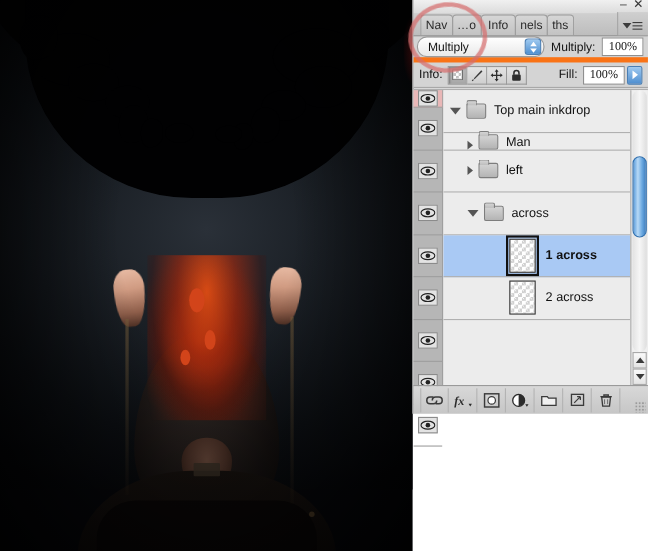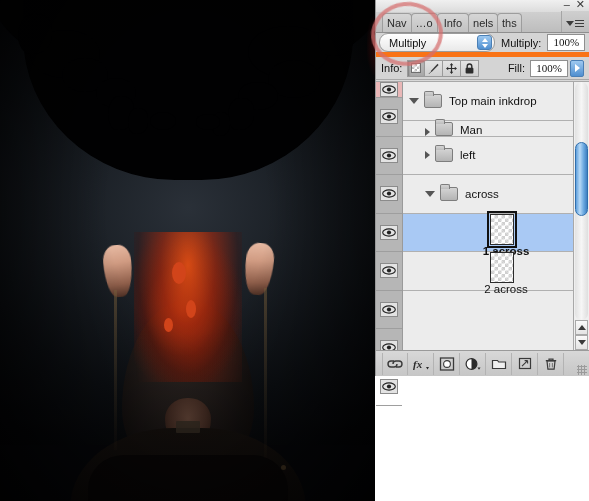--- a/index.html
+++ b/index.html
@@ -273,21 +273,21 @@
     background-color:#ffffff;
     border: 1px solid #2b2b2b;
   }
   .thumb.sel { outline: 2px solid #111; outline-offset: 1px; }
   .row-label { font-size: 11.5px; color:#111; white-space: nowrap; }
   .row.selected .row-label { font-weight: bold; }
 
   .ind0 { padding-left: 6px; }
   .ind1 { padding-left: 22px; }
   .ind2 { padding-left: 38px; }
-  .ind4 { padding-left: 40px; flex-direction: column; }
+  .ind4 { padding-left: 60px; }
 
   #scroll-col {
     width: 16px; flex: none; background: #efefef;
     border-left: 1px solid #a8a8a8;
     position: relative;
   }
   .sc-track {
     position:absolute; left:1px; right:1px; top:0; bottom:30px;
     background: linear-gradient(90deg,#e2e2e2,#f6f6f6,#dedede);
     border-radius: 7px;

